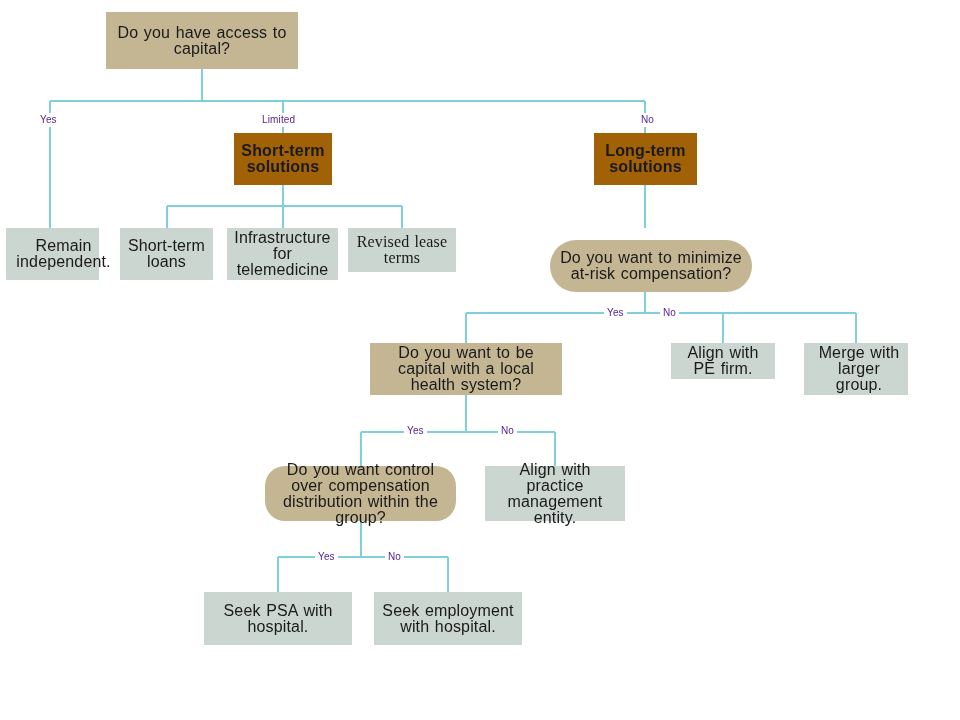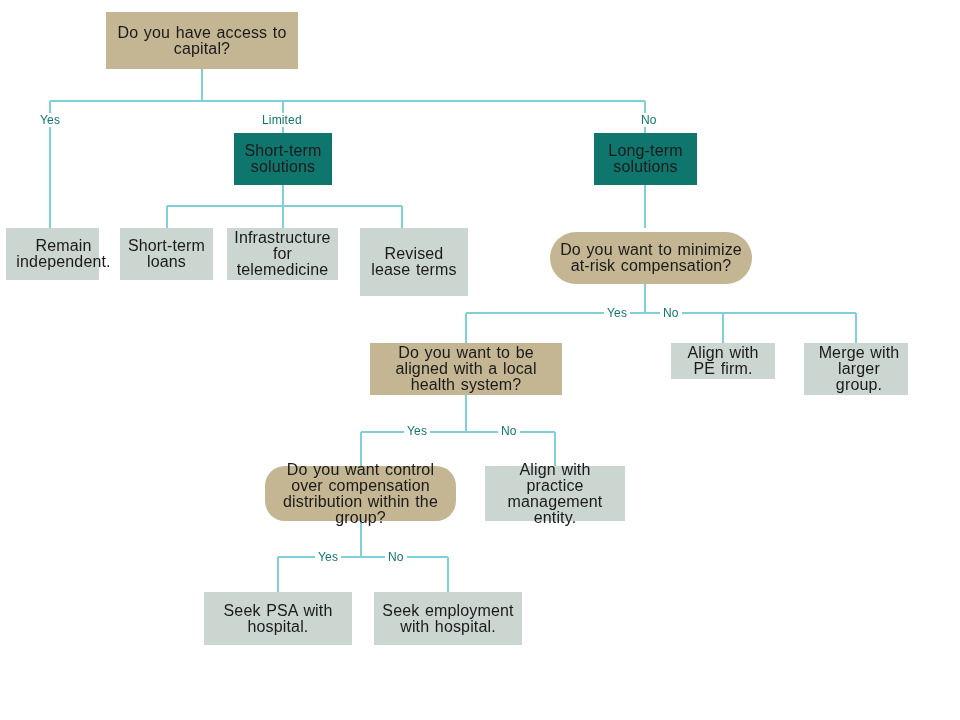--- a/index.html
+++ b/index.html
@@ -27,28 +27,28 @@
     justify-content: center;
     text-align: center;
     color: #1a1a1a;
     font-size: 16px;
     line-height: 16px;
     padding: 2px 6px;
     letter-spacing: 0.15px;
     word-spacing: 1px;
   }
   .node.decision { background: #c4b693; }
-  .node.stage    { background: #0f766e; }
+  .node.stage    { background: #a16207; font-weight: bold; }
   .node.outcome  { background: #ccd6d0; }
 
   .edge-label {
     position: absolute;
-    font-size: 12px;
+    font-size: 10px;
     line-height: 14px;
-    color: #0f766e;
+    color: #4c1d95;
     background: #ffffff;
     padding: 0 3px;
     white-space: nowrap;
     letter-spacing: 0.15px;
   }
 
   #wires {
     position: absolute;
     left: 0;
     top: 0;
@@ -99,28 +99,28 @@
       </div>
       <div class="node outcome" style="left: 6px; top: 228px; width: 93px; height: 52px; padding-left: 28px;">
         <span>Remain independent.</span>
       </div>
       <div class="node outcome" style="left: 120px; top: 228px; width: 93px; height: 52px;">
         <span>Short-term loans</span>
       </div>
       <div class="node outcome" style="left: 227px; top: 228px; width: 111px; height: 52px;">
         <span>Infrastructure for telemedicine</span>
       </div>
-      <div class="node outcome" style="left: 360px; top: 228px; width: 108px; height: 68px;">
+      <div class="node outcome" style="left: 348px; top: 228px; width: 108px; height: 44px; font-family: Liberation Serif, serif;">
         <span>Revised lease terms</span>
       </div>
-      <div class="node decision" style="left: 550px; top: 232px; width: 202px; height: 52px; border-radius: 26px;">
+      <div class="node decision" style="left: 550px; top: 240px; width: 202px; height: 52px; border-radius: 26px;">
         <span>Do you want to minimize at-risk compensation?</span>
       </div>
       <div class="node decision" style="left: 370px; top: 343px; width: 192px; height: 52px;">
-        <span>Do you want to be aligned with a local health system?</span>
+        <span>Do you want to be capital with a local health system?</span>
       </div>
       <div class="node outcome" style="left: 671px; top: 343px; width: 104px; height: 36px;">
         <span>Align with PE firm.</span>
       </div>
       <div class="node outcome" style="left: 804px; top: 343px; width: 104px; height: 52px; padding-left: 12px;">
         <span>Merge with larger group.</span>
       </div>
       <div class="node decision" style="left: 265px; top: 466px; width: 191px; height: 55px; border-radius: 20px;">
         <span>Do you want control over compensation distribution within the group?</span>
       </div>

